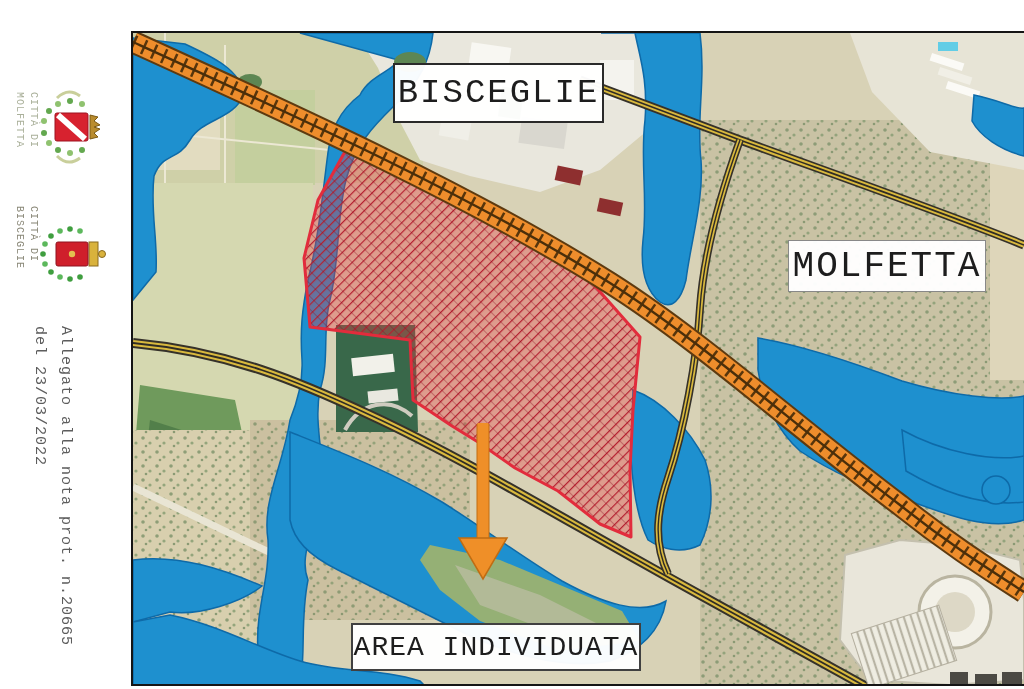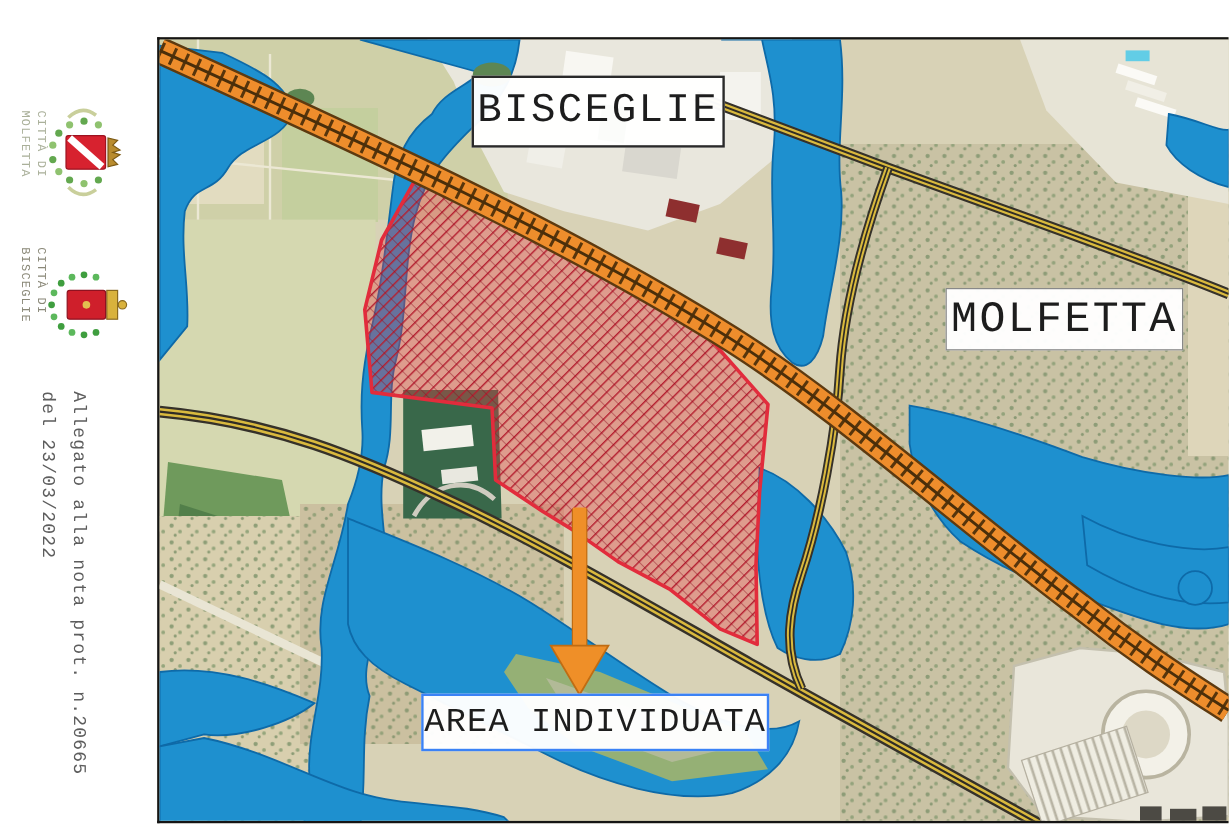--- a/index.html
+++ b/index.html
@@ -36,21 +36,21 @@
   .arrow-under{stroke:#c06c12;stroke-width:13;}
 
   
   .map-label{position:absolute;display:flex;align-items:center;justify-content:center;
       background:rgba(255,255,255,0.97);color:#1d1d1d;white-space:nowrap;
       font-family:"Liberation Mono","DejaVu Sans Mono",monospace;}
   #label-bisceglie{left:393px;top:63px;width:207px;height:56px;border:2px solid #2a2a2a;
       font-size:34px;letter-spacing:2px;}
   #label-molfetta{left:788px;top:240px;width:196px;height:50px;border:1px solid #888;
       font-size:36px;letter-spacing:2px;}
-  #label-area{left:351px;top:578px;width:286px;height:44px;border:2px solid #3b82f6;
+  #label-area{left:351px;top:623px;width:286px;height:44px;border:2px solid #404040;
       font-size:28px;letter-spacing:1px;}
 </style>
 </head>
 <body>
 
 <div id="app">
 
   <div id="sidebar">
 
     <svg class="emblem" style="left:26px;top:84px" width="86" height="86" viewBox="0 0 86 86">

